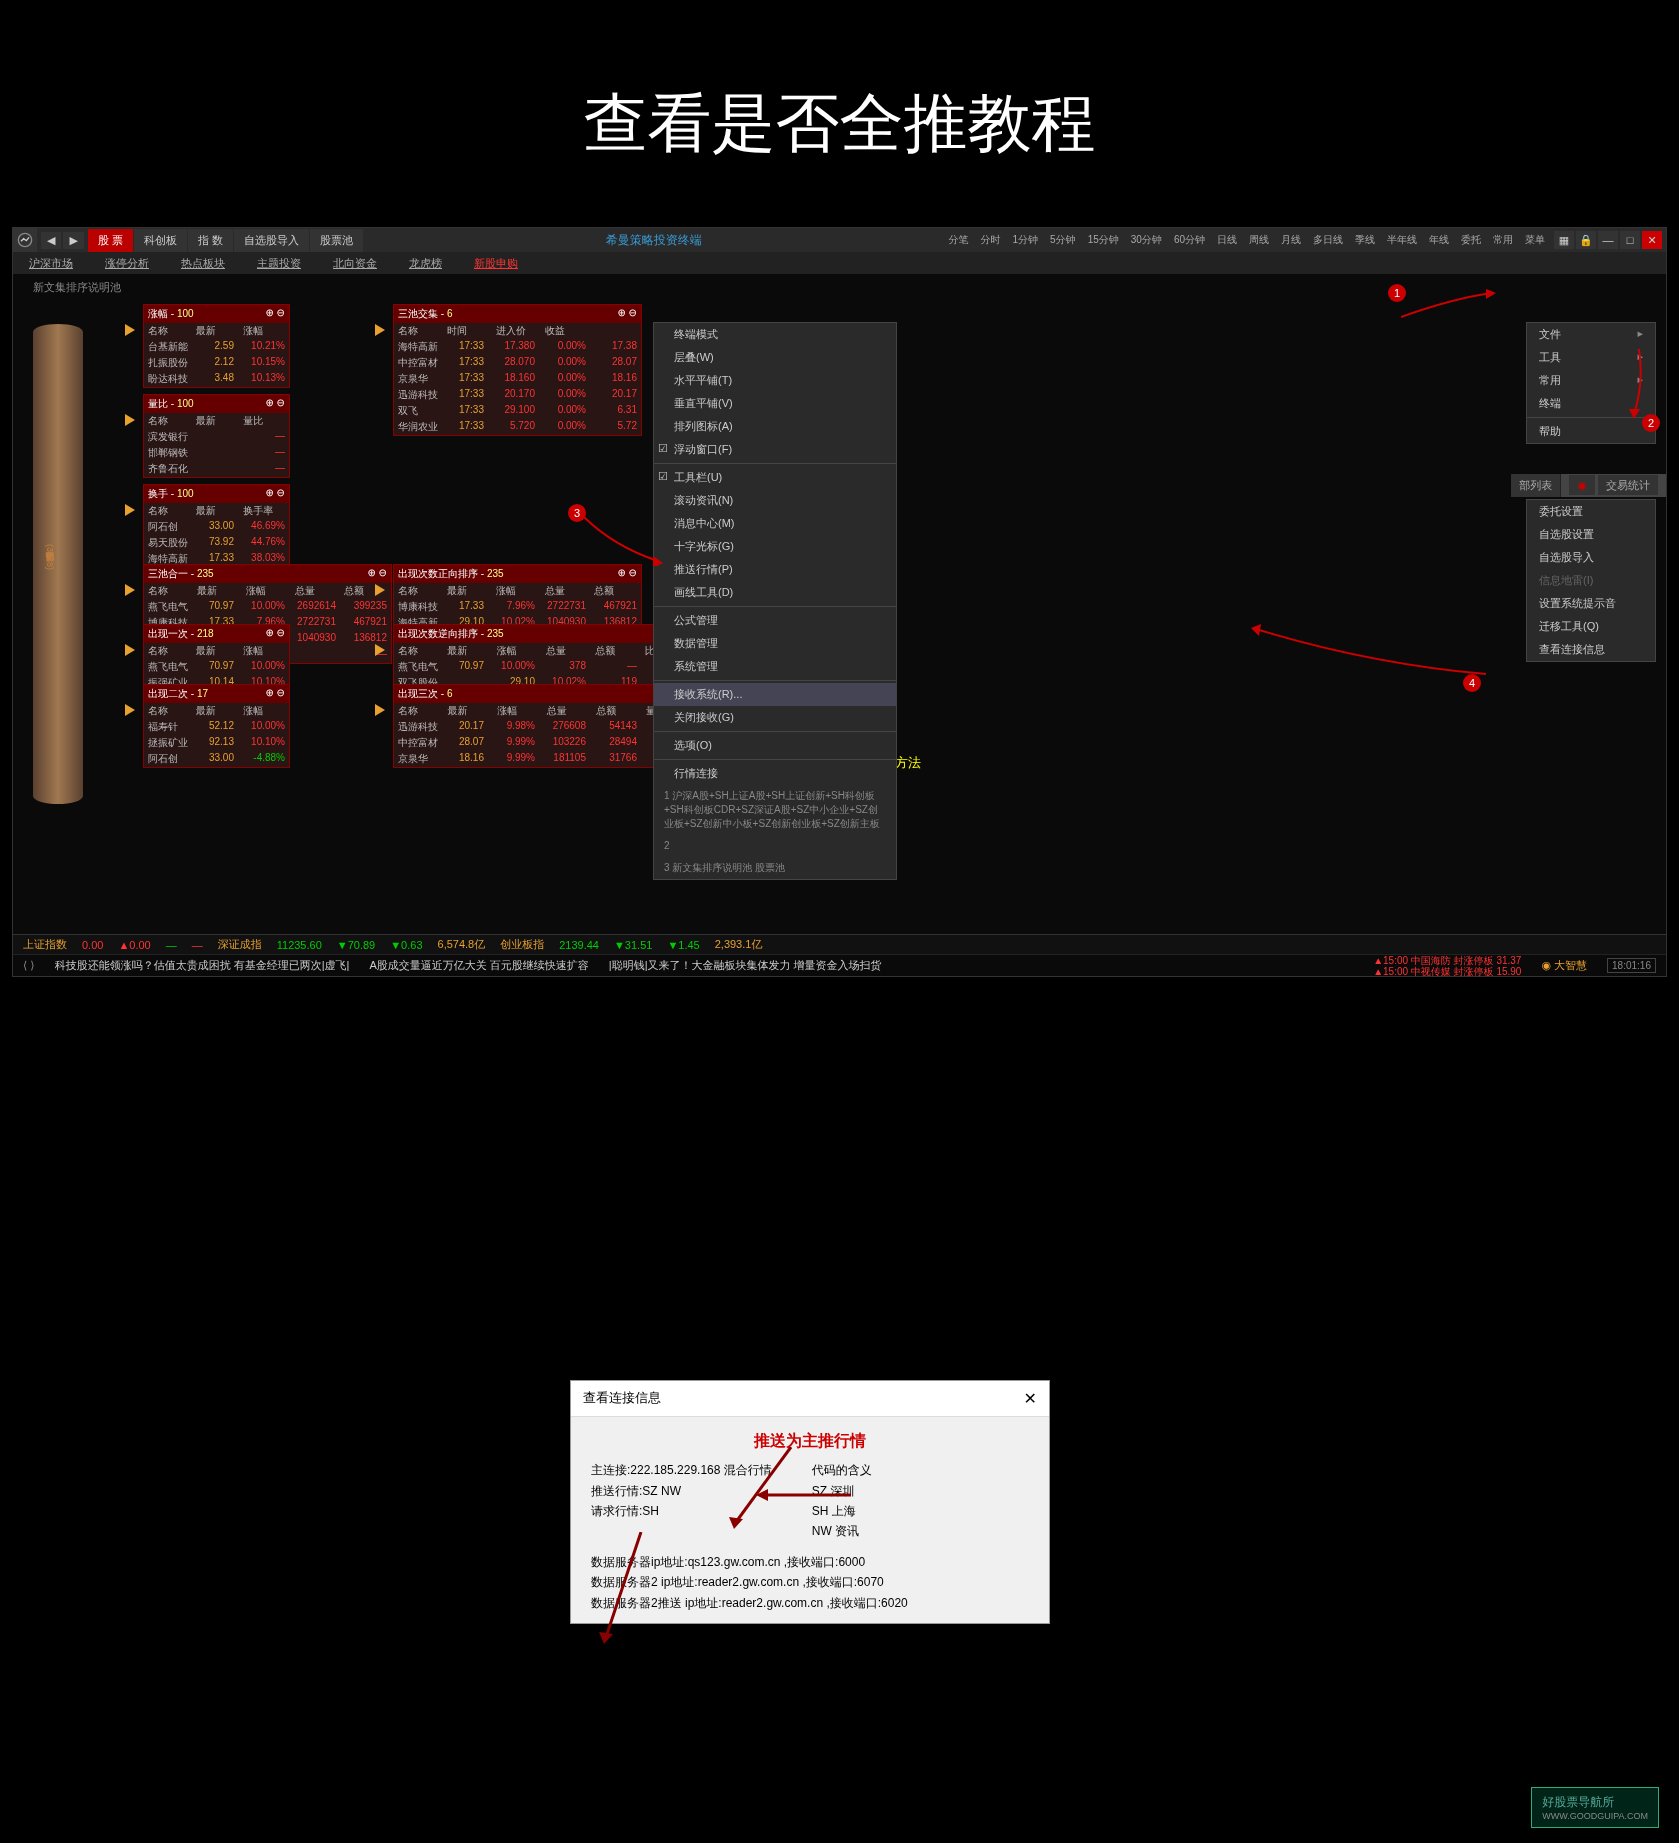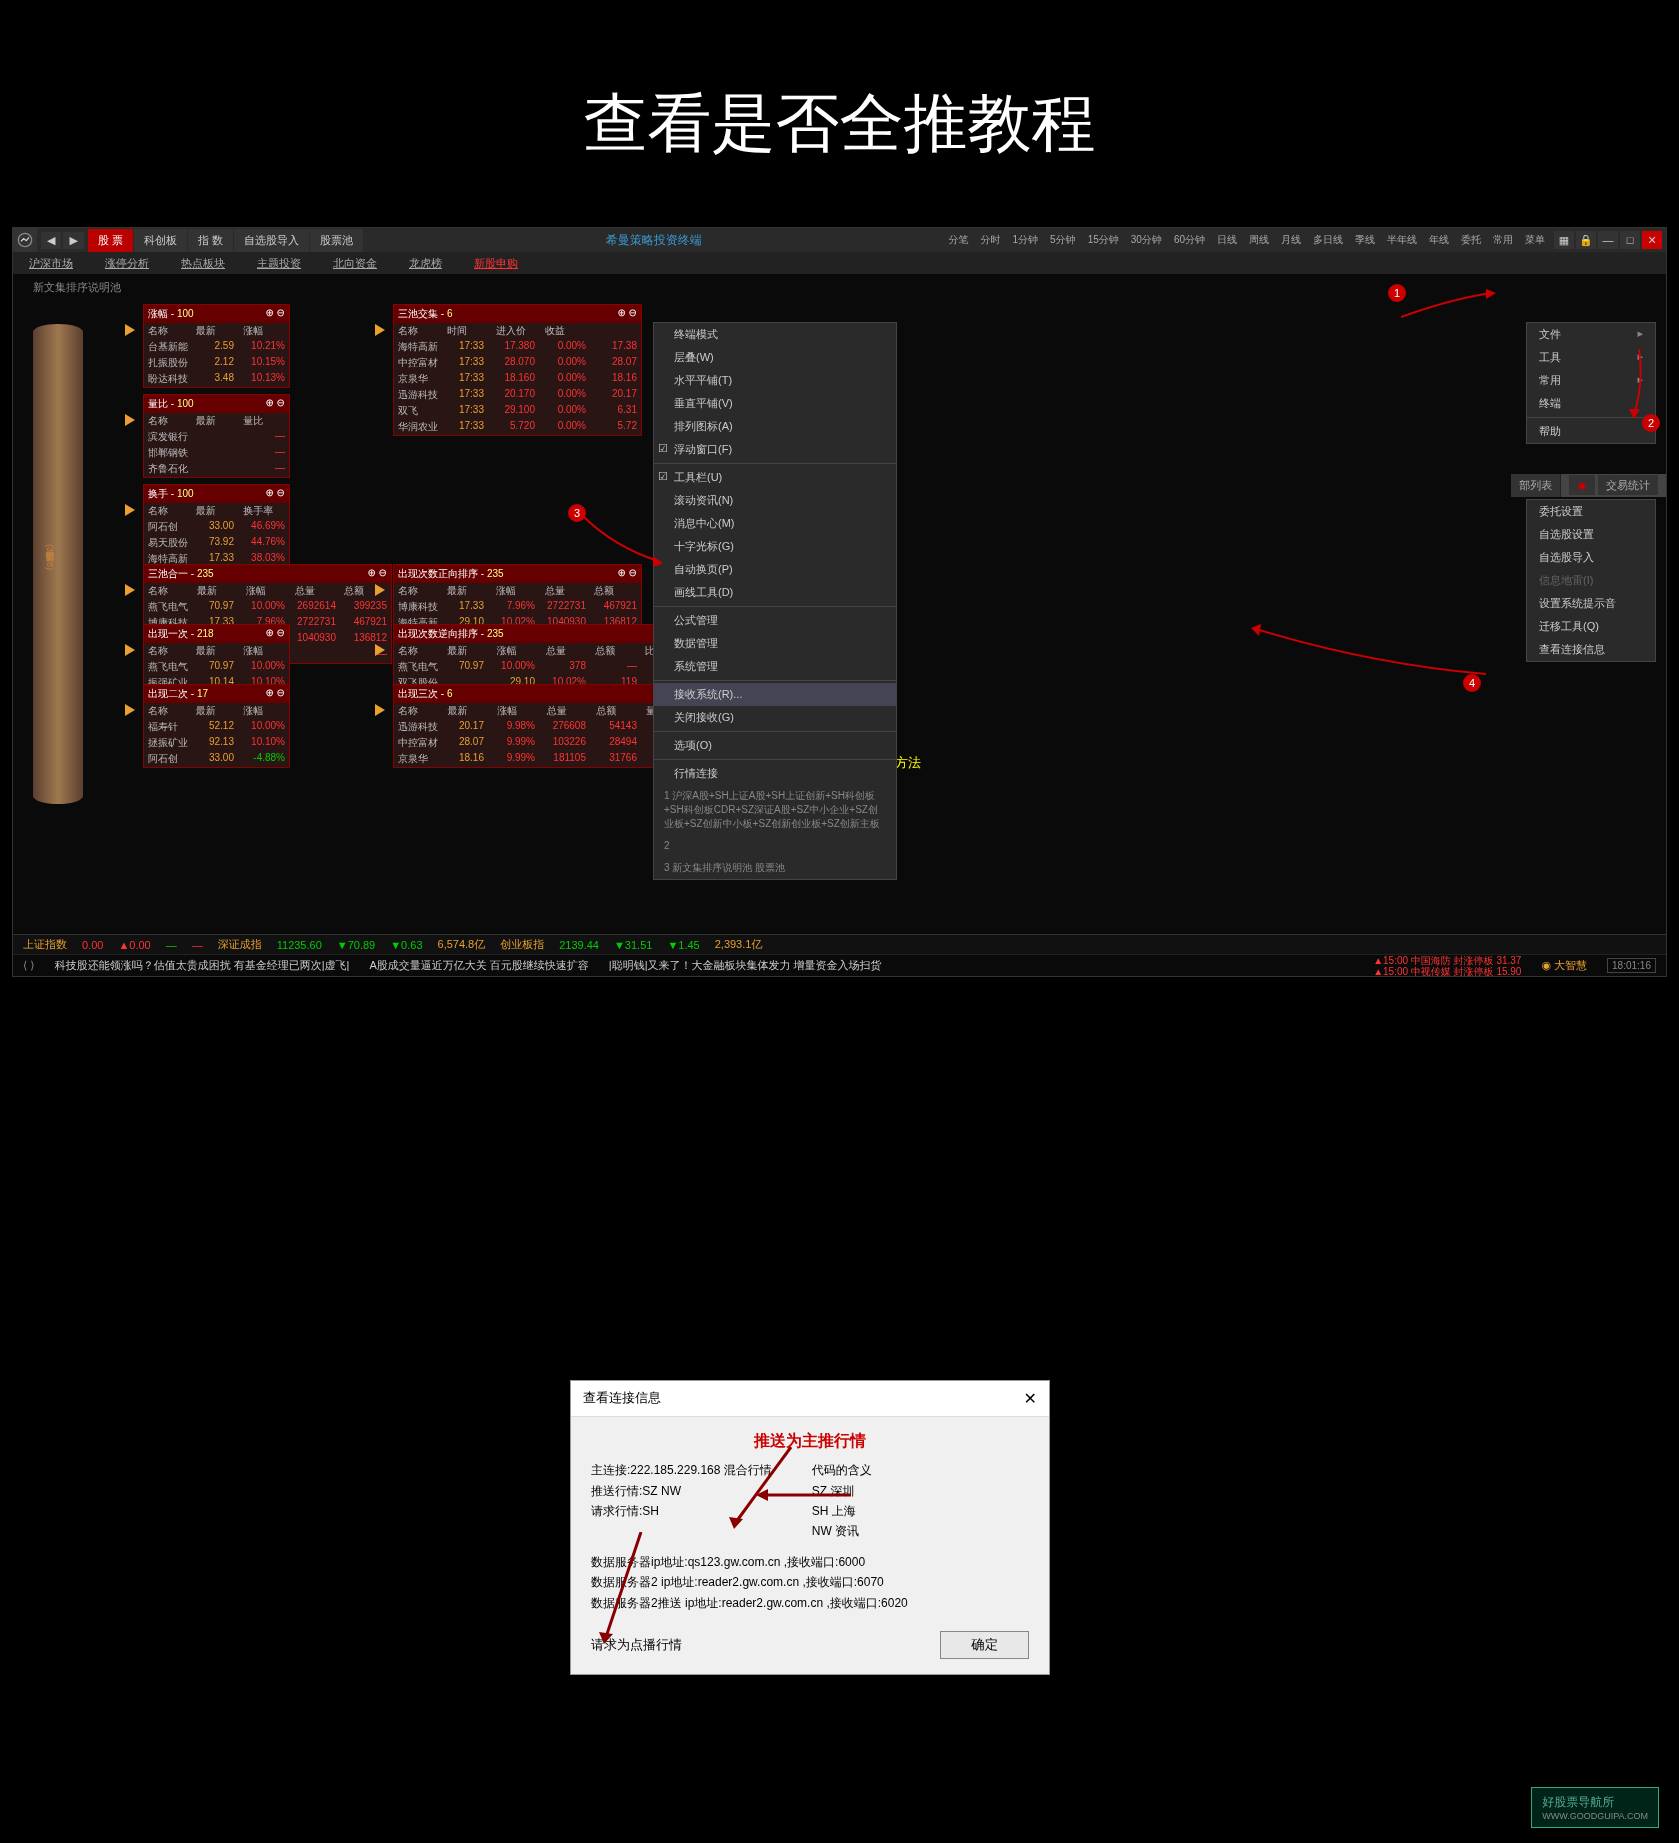--- a/index.html
+++ b/index.html
@@ -526,21 +526,21 @@
         <div class="item">层叠(W)</div>
         <div class="item">水平平铺(T)</div>
         <div class="item">垂直平铺(V)</div>
         <div class="item">排列图标(A)</div>
         <div class="item"><span style="position:absolute;left:4px">☑</span>浮动窗口(F)</div>
         <div class="sep"></div>
         <div class="item"><span style="position:absolute;left:4px">☑</span>工具栏(U)</div>
         <div class="item">滚动资讯(N)</div>
         <div class="item">消息中心(M)</div>
         <div class="item">十字光标(G)</div>
-        <div class="item">自动换页(P)</div>
+        <div class="item">推送行情(P)</div>
         <div class="item">画线工具(D)</div>
         <div class="sep"></div>
         <div class="item">公式管理</div>
         <div class="item">数据管理</div>
         <div class="item">系统管理</div>
         <div class="sep"></div>
         <div class="item highlight">接收系统(R)...</div>
         <div class="item">关闭接收(G)</div>
         <div class="sep"></div>
         <div class="item">选项(O)</div>
@@ -662,22 +662,18 @@
     <div style="margin-top:10px">
       <div class="info-line">数据服务器ip地址:qs123.gw.com.cn ,接收端口:6000</div>
       <div class="info-line">数据服务器2 ip地址:reader2.gw.com.cn ,接收端口:6070</div>
       <div class="info-line">数据服务器2推送 ip地址:reader2.gw.com.cn ,接收端口:6020</div>
     </div>
     <svg style="position:absolute; top:115px; left:20px" width="60" height="115">
         <path d="M50 0 L15 105" stroke="#800" stroke-width="3"></path>
         <path d="M8 100 L13 112 L22 102 Z" fill="#800"></path>
       </svg>
   </div>
-  <div class="dialog-footer">
-    <span class="red-txt">请求为点播行情</span>
-    <button>确定</button>
-  </div>
 </div>
 
 <div class="bottom-logo">
   <div>好股票导航所</div>
   <div class="url">WWW.GOODGUIPA.COM</div>
 </div>
 
 </body></html>

